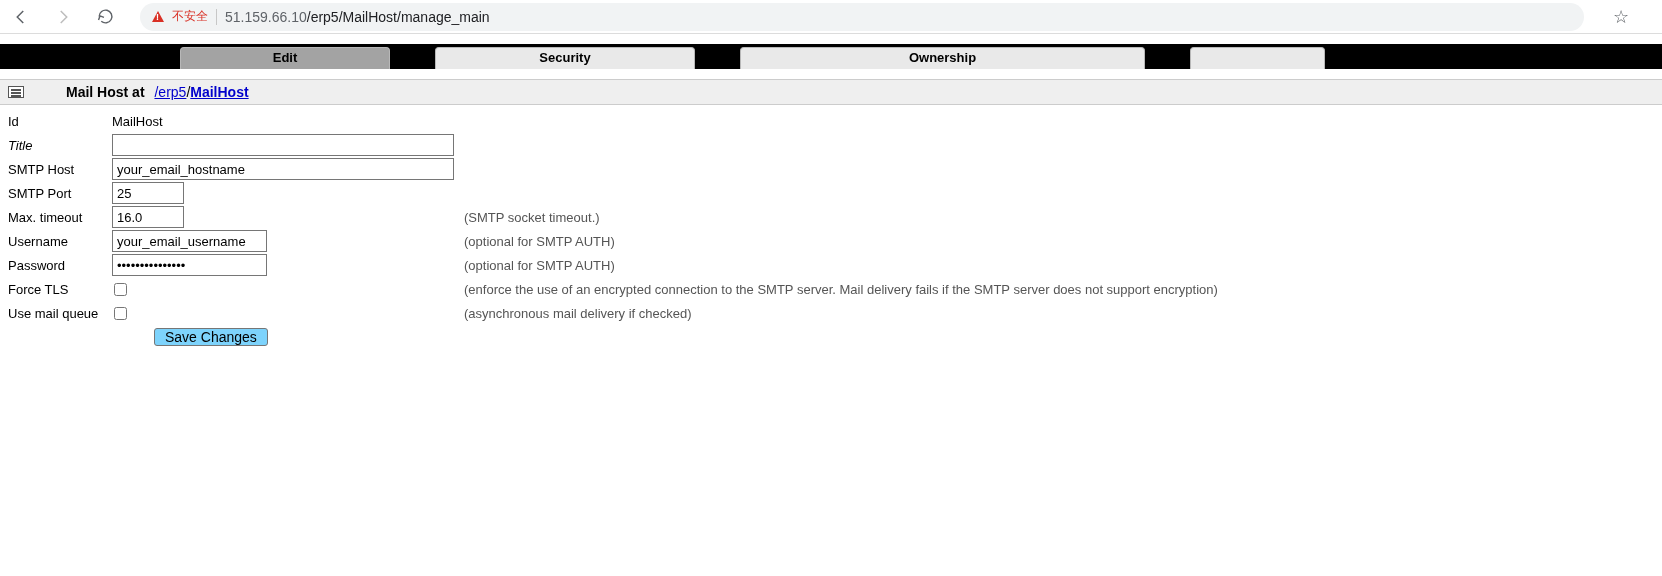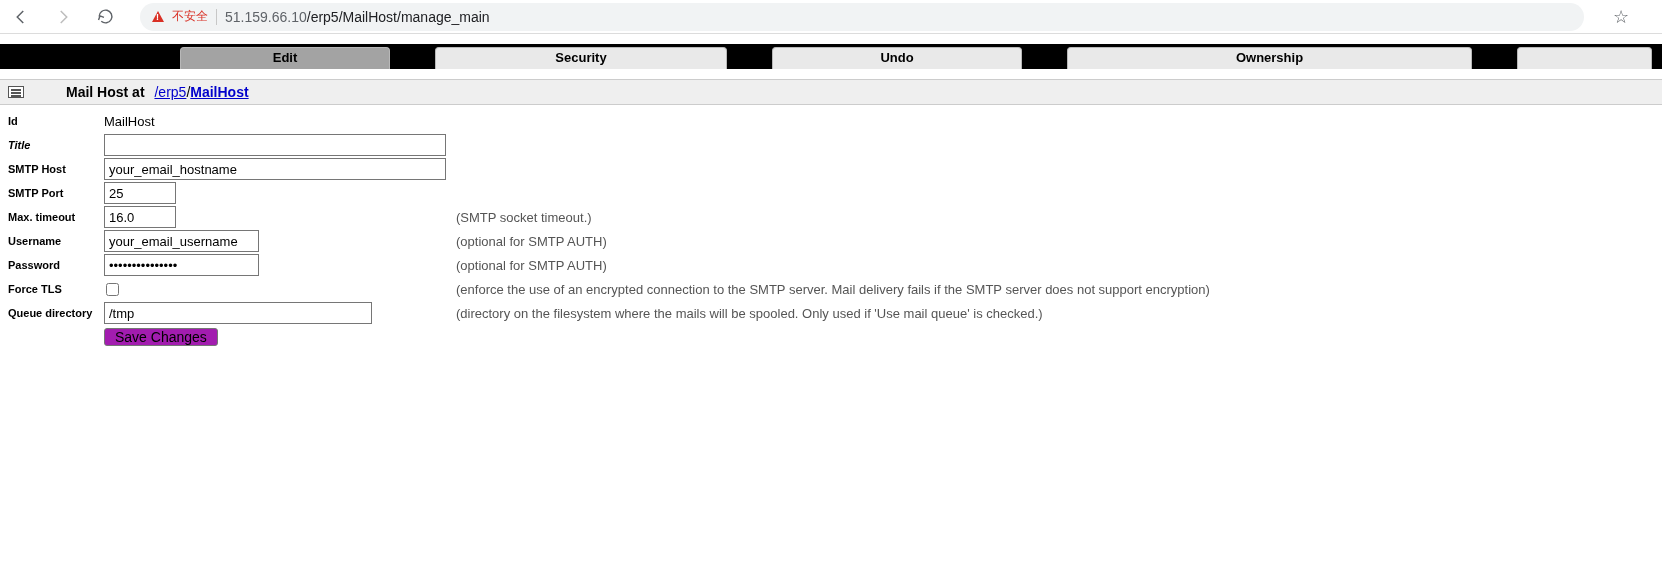--- a/index.html
+++ b/index.html
@@ -88,21 +88,21 @@
     border-radius: 4px 4px 0 0;
     background: #e9e9e9;
     border: 1px solid #b8b8b8;
     border-bottom: none;
     margin-right: 45px;
     cursor: pointer;
   }
   .tab.active {
     background: #a3a3a3;
   }
-  .tab-wide { width: 292px; }
+  .tab-wide { width: 260px; }
   .tab-short { width: 130px; }
   
   .crumb-bar {
     background: #efefef;
     border-top: 1px solid #ccc;
     border-bottom: 1px solid #ccc;
     padding: 4px 8px;
     display: flex;
     align-items: center;
     gap: 6px;
@@ -129,23 +129,23 @@
   .form-area {
     padding: 4px 8px 20px 8px;
   }
   .row {
     display: flex;
     align-items: center;
     min-height: 24px;
     padding: 1px 0;
   }
   .lab {
-    width: 96px;
-    font-weight: bold;
-    font-size: 11px;
+    width: 104px;
+    font-weight: normal;
+    font-size: 13px;
     flex: 0 0 auto;
   }
   .lab-it { font-style: italic; }
   .val-col {
     flex: 0 0 auto;
     width: 348px;
   }
   .hint {
     color: #555;
     font-size: 13px;
@@ -163,22 +163,23 @@
   .in-queue  { width: 268px; }
   .in-user   { width: 155px; }
   .in-small  { width: 72px; }
   input[type="checkbox"] { margin-left: 2px; }
   .save-btn {
     font-family: Arial, Helvetica, sans-serif;
     font-size: 14px;
     padding: 0 10px;
     border: 1px solid #767676;
     border-radius: 3px;
-    background: #a21caf;
+    background: #7dd3fc;
     cursor: pointer;
+    margin-left: 42px;
   }
 </style>
 </head>
 <body>
 
 <div class="chrome-bar">
   <div class="nav-btn">
     <svg width="18" height="18" viewBox="0 0 24 24" fill="none" stroke="#5f6368" stroke-width="2">
         <polyline points="15 4 7 12 15 20"></polyline>
       </svg>
@@ -201,21 +202,20 @@
     <span class="url-text">
       <span>51.159.66.10</span><span class="path">/erp5/MailHost/manage_main</span>
     </span>
   </div>
   <div class="star-icon">☆</div>
 </div>
 
 <div class="tabs-wrap">
   <div class="tab active">Edit</div>
   <div class="tab tab-wide">Security</div>
-  <div class="tab tab-wide" style="width:250px">Undo</div>
   <div class="tab" style="width:405px">Ownership</div>
   <div class="tab tab-short" style="margin-right:0;width:135px"></div>
 </div>
 
 <div class="crumb-bar">
   <span class="crumb-icon"></span>
   <span class="strong">Mail Host at</span>
   <span>
     &nbsp;<a href="#">/erp5</a>/<a href="#"><b>MailHost</b></a>
   </span>
@@ -274,28 +274,28 @@
   </div>
 
   <div class="row">
     <div class="lab">Force TLS</div>
     <div class="val-col">
       <input type="checkbox" style="">
     </div>
     <div class="hint">(enforce the use of an encrypted connection to the SMTP server. Mail delivery fails if the SMTP server does not support encryption)</div>
   </div>
 
-
-  <div class="row">
-    <div class="lab">Queue directory</div>
-    <div class="val-col">
-      <input type="text" class="in-queue" value="/tmp" style="">
-    </div>
-    <div class="hint">(directory on the filesystem where the mails will be spooled. Only used if 'Use mail queue' is checked.)</div>
-  </div>
+  <div class="row">
+    <div class="lab">Use mail queue</div>
+    <div class="val-col">
+      <input type="checkbox" style="">
+    </div>
+    <div class="hint">(asynchronous mail delivery if checked)</div>
+  </div>
+
 
   <div class="row">
     <div class="lab"></div>
     <div class="val-col">
       <button class="save-btn">Save Changes</button>
     </div>
   </div>
 
 </div>
 

